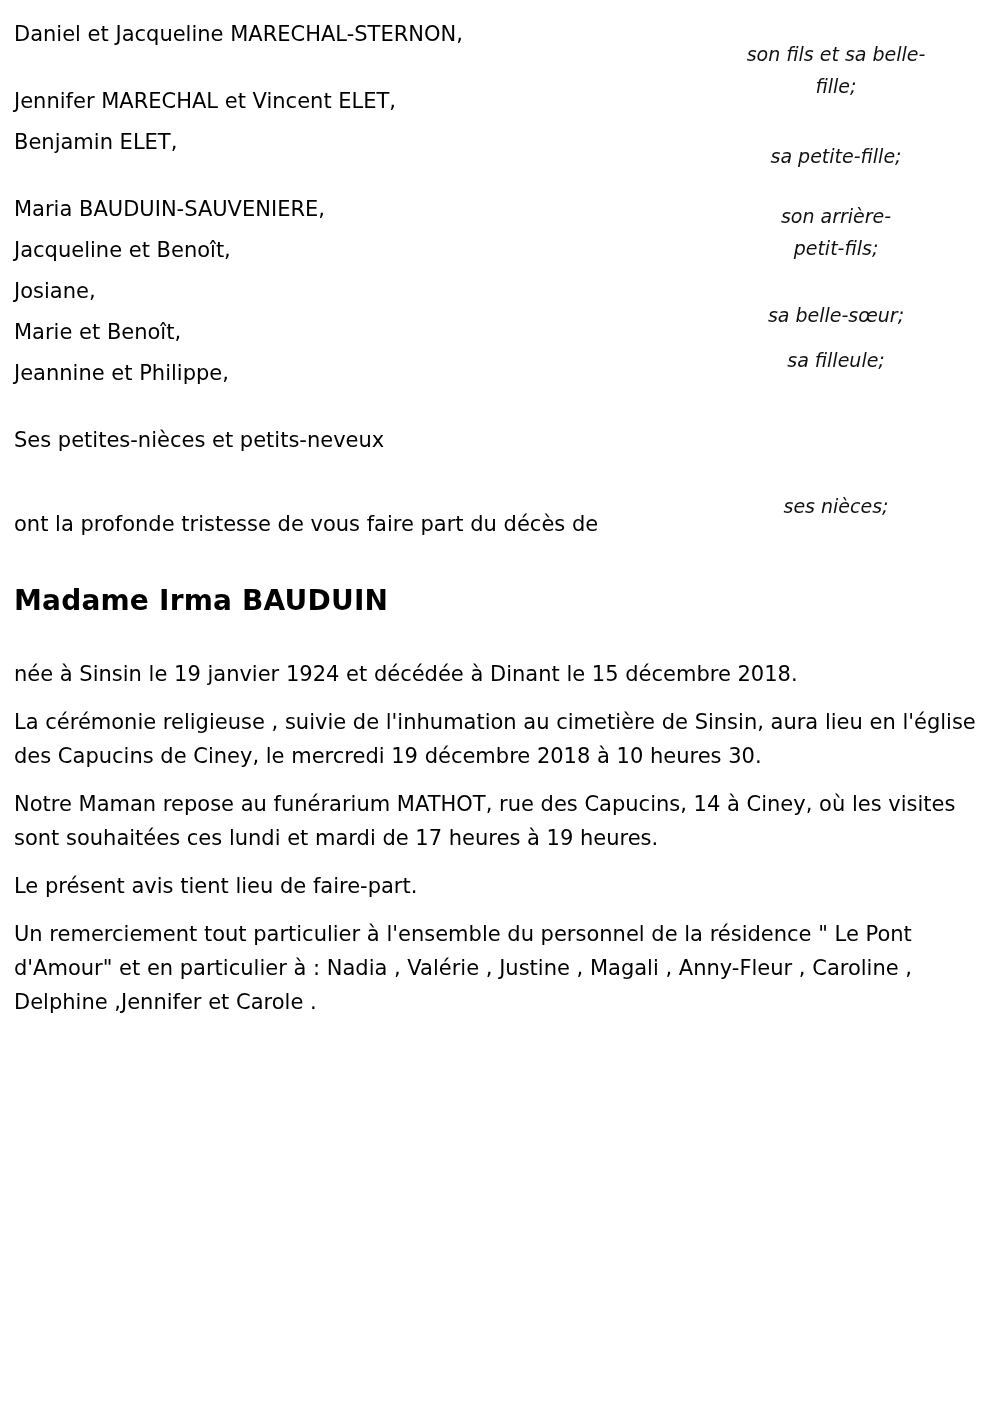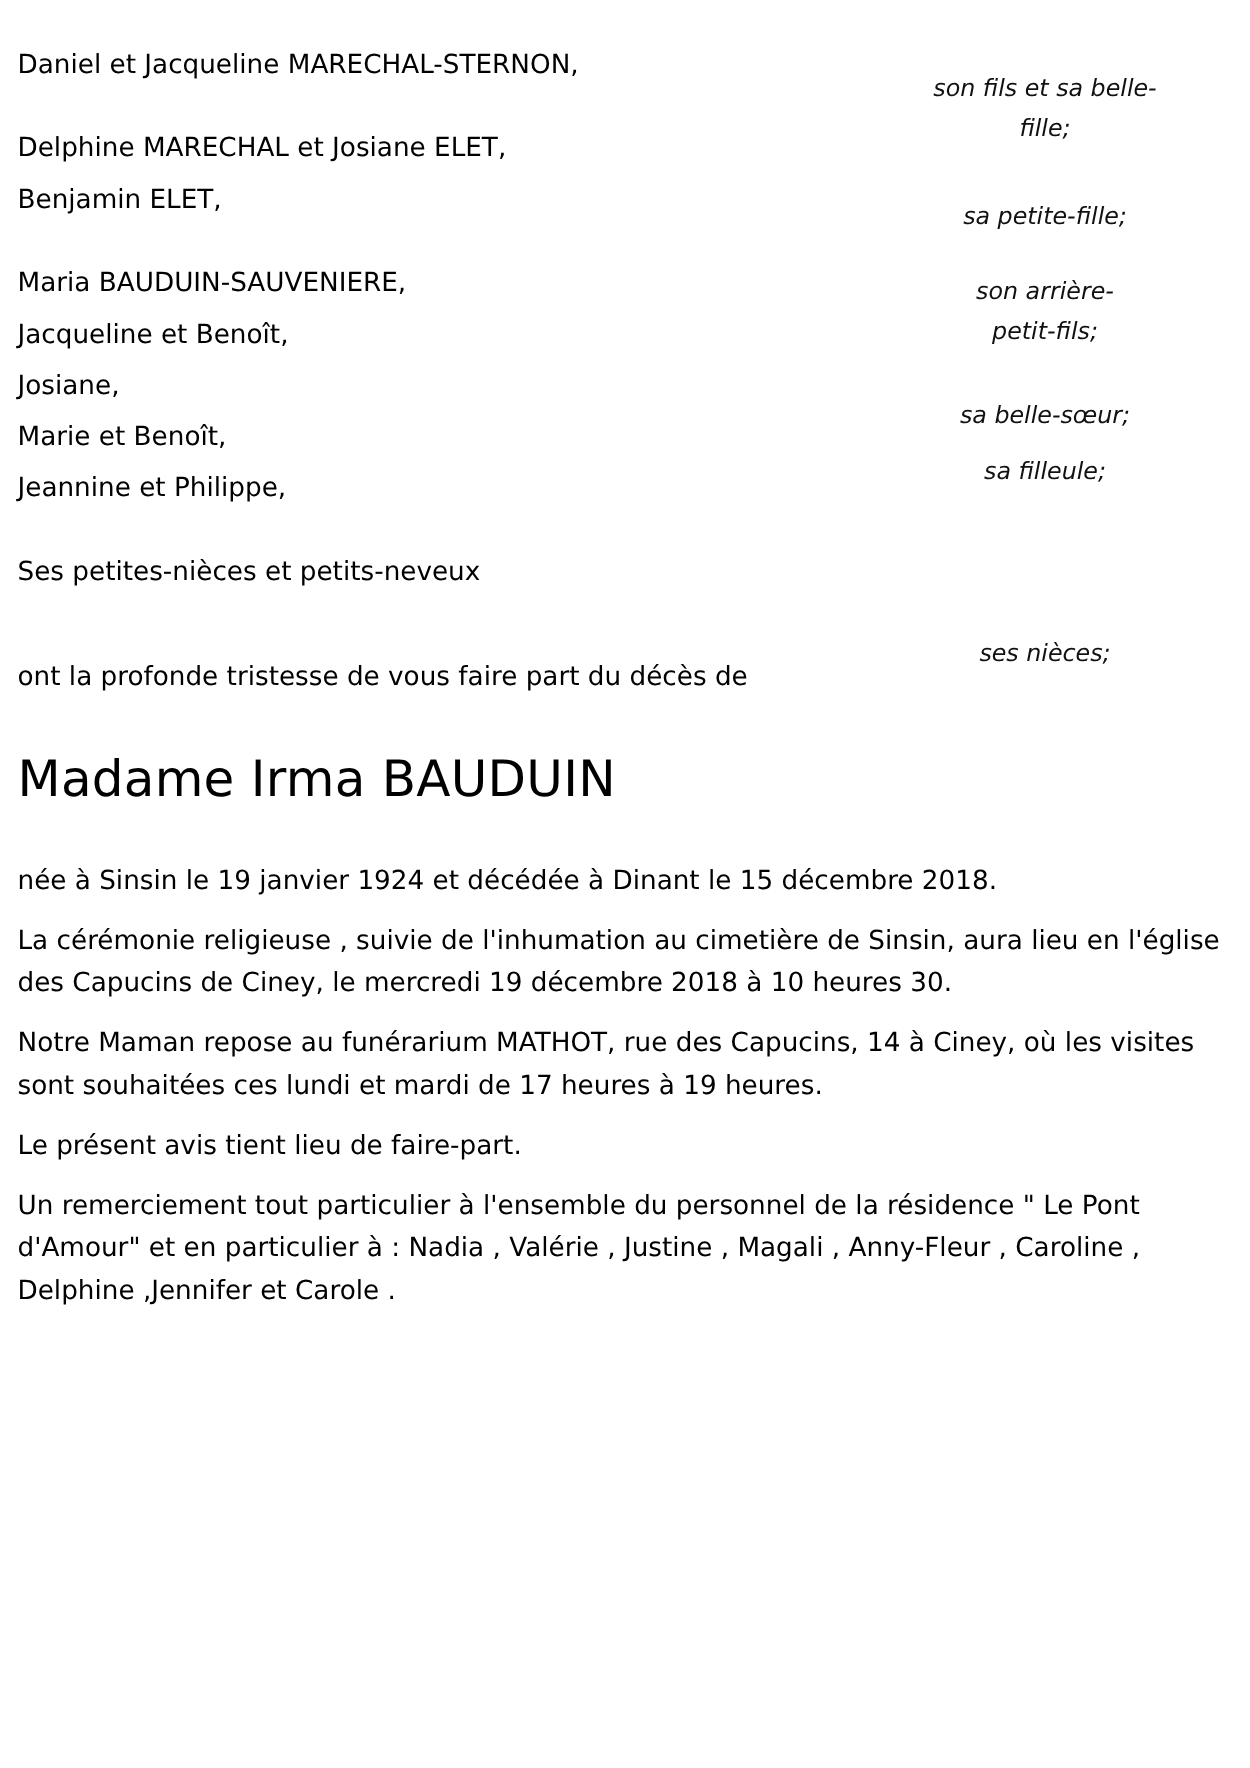--- a/index.html
+++ b/index.html
@@ -13,21 +13,20 @@
     font-family: "DejaVu Sans", sans-serif;
     color: #000000;
     -webkit-font-smoothing: antialiased;
   }
   .page {
     position: relative;
     width: 1000px;
     height: 1046px;
     padding: 0;
     box-sizing: border-box;
-    margin-top: 17px;
   }
   .content {
     padding: 14px 14px 0 14px;
     box-sizing: border-box;
   }
 
   
   .rel-row {
     position: relative;
     min-height: 0;
@@ -65,22 +64,22 @@
     text-align: center;
   }
 
   .announce {
     font-size: 21px;
     line-height: 1.6;
     margin-top: 48px;
   }
 
   .deceased-name {
-    font-size: 40px;
-    font-weight: normal;
+    font-size: 28px;
+    font-weight: bold;
     letter-spacing: 0.2px;
     margin-top: 42px;
   }
 
   .widow {
     font-size: 21px;
     margin-top: 42px;
   }
 
   .body-text {
@@ -99,21 +98,21 @@
 <body>
 
 <div class="page">
   <div class="content">
 
     <div class="rel-row">
 
       <div class="names">
         <span class="nm">Daniel et Jacqueline MARECHAL-STERNON,</span>
         <span class="gap-line"></span>
-        <span class="nm">Delphine MARECHAL et Josiane ELET,</span>
+        <span class="nm">Jennifer MARECHAL et Vincent ELET,</span>
         <span class="nm">Benjamin ELET,</span>
         <span class="gap-line"></span>
         <span class="nm">Maria BAUDUIN-SAUVENIERE,</span>
         <span class="nm">Jacqueline et Benoît,</span>
         <span class="nm">Josiane,</span>
         <span class="nm">Marie et Benoît,</span>
         <span class="nm">Jeannine et Philippe,</span>
         <span class="gap-line"></span>
         <span class="nm">Ses petites-nièces et petits-neveux</span>
       </div>

